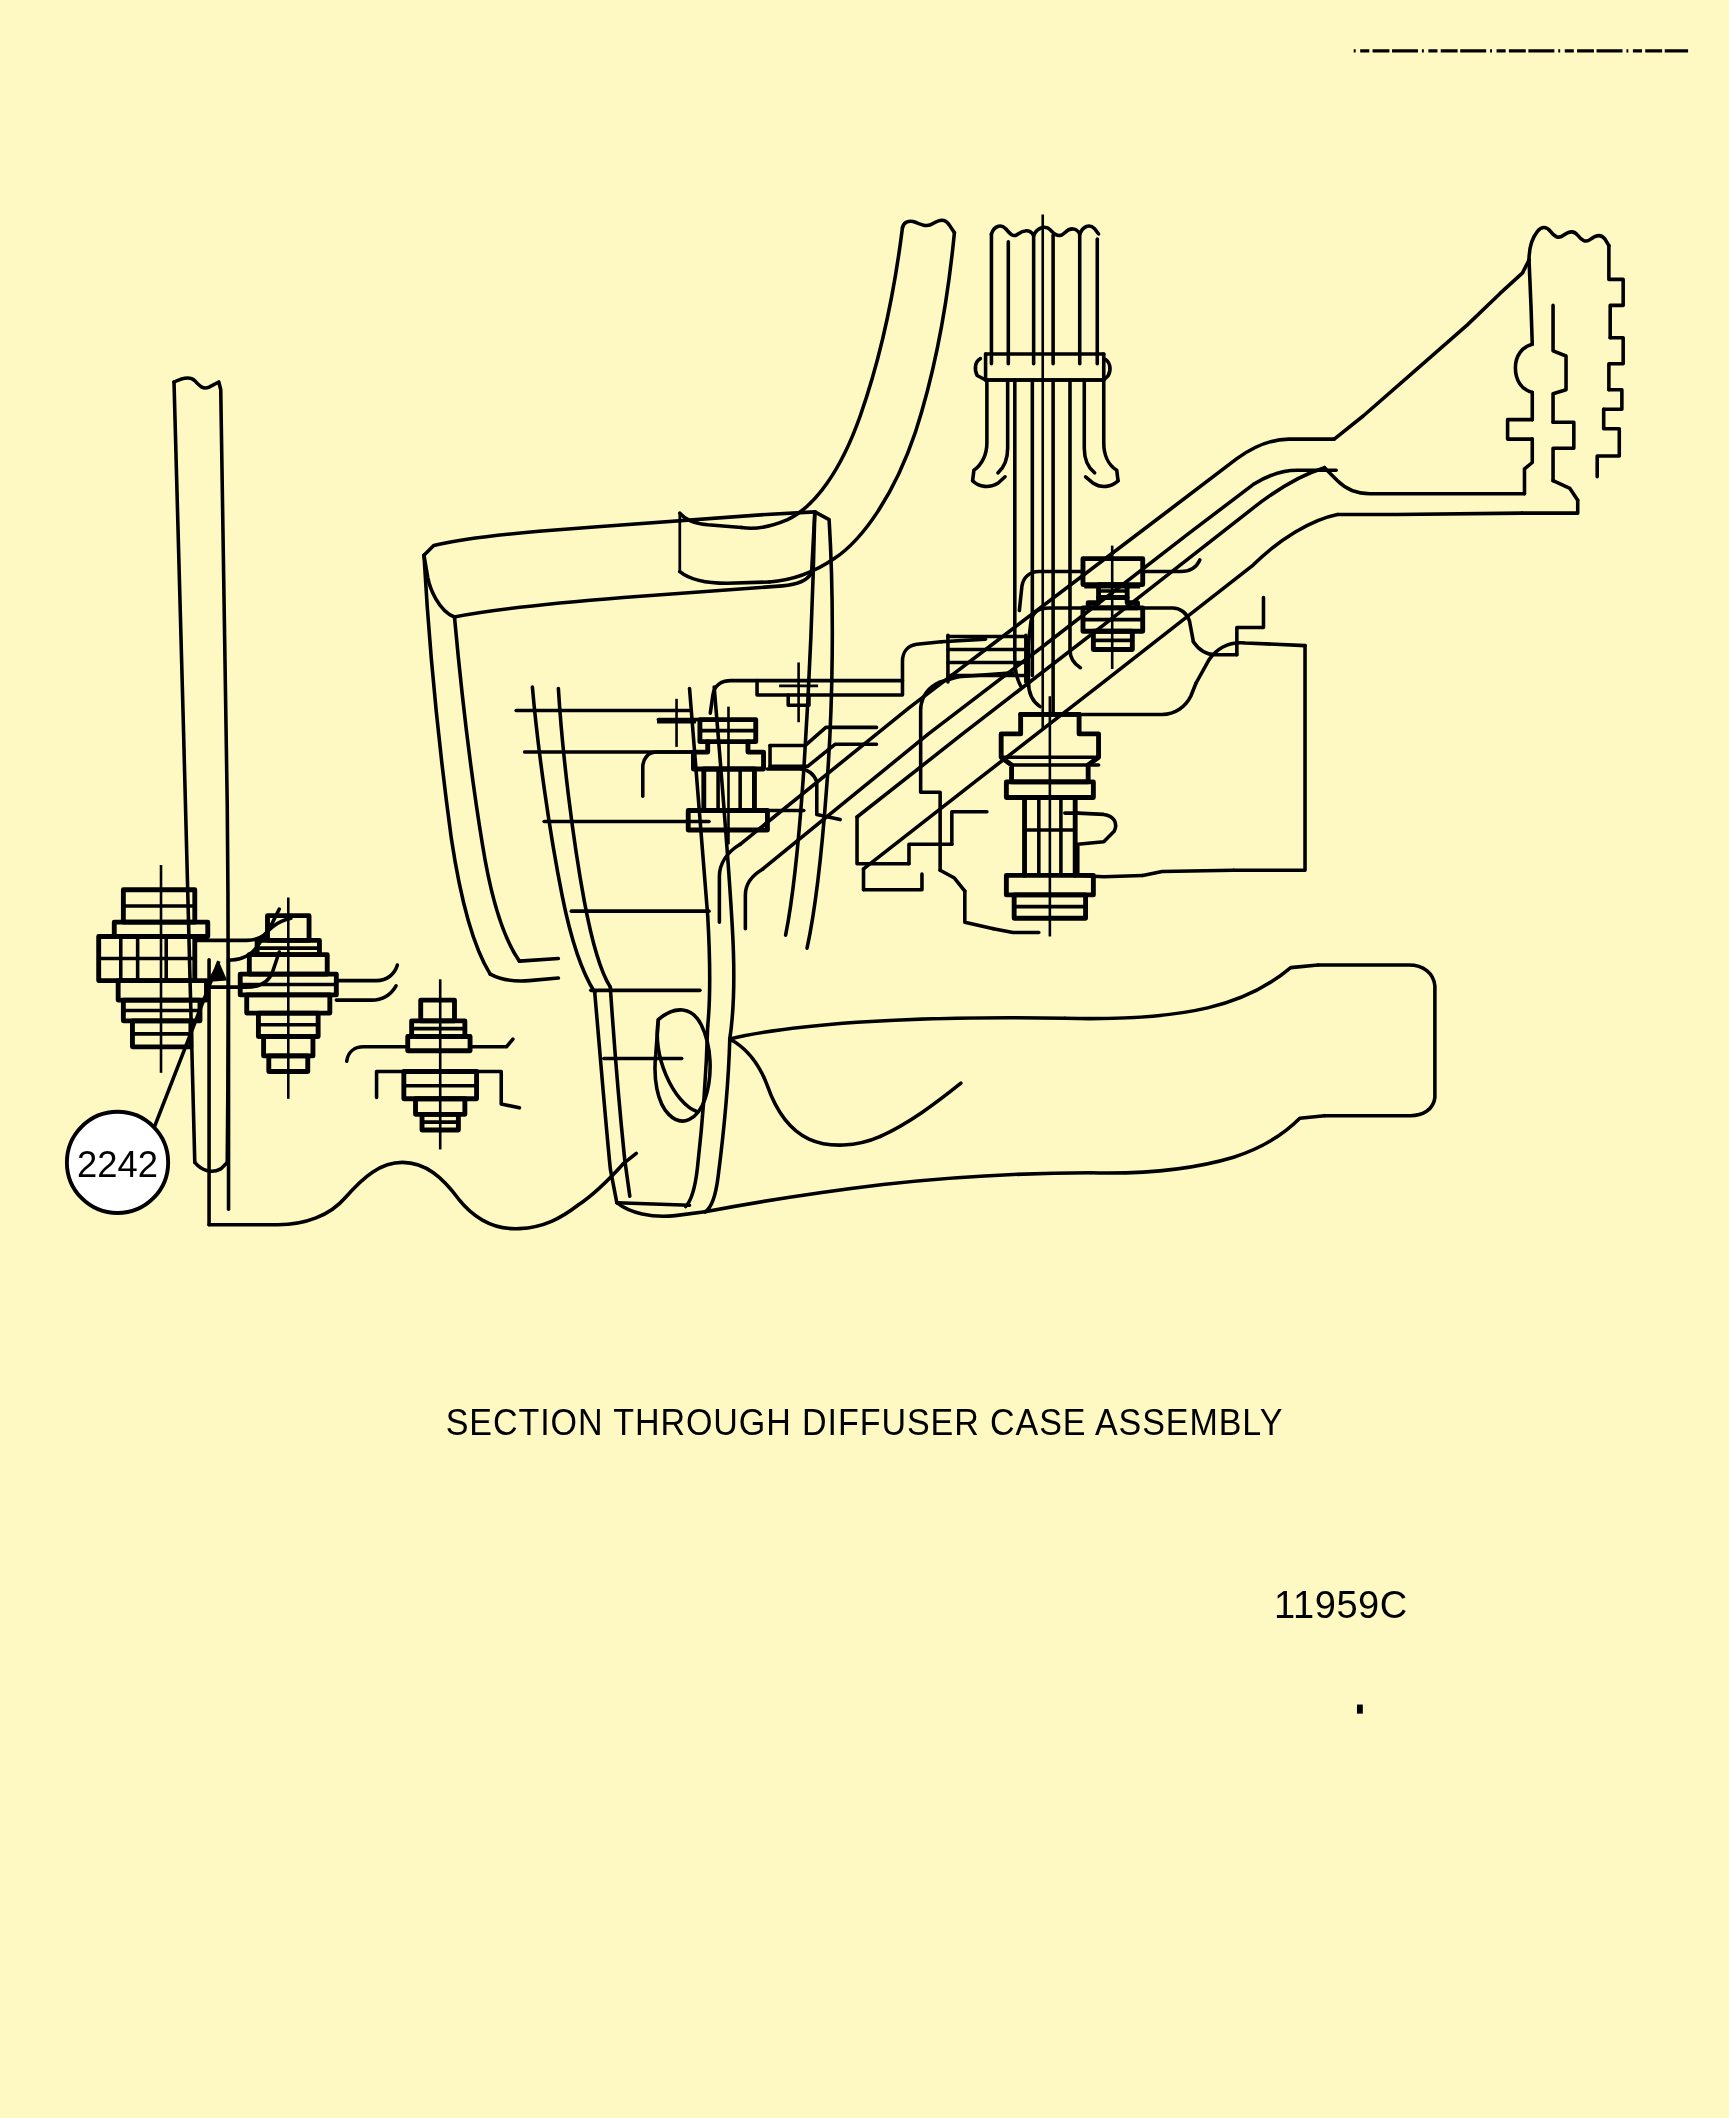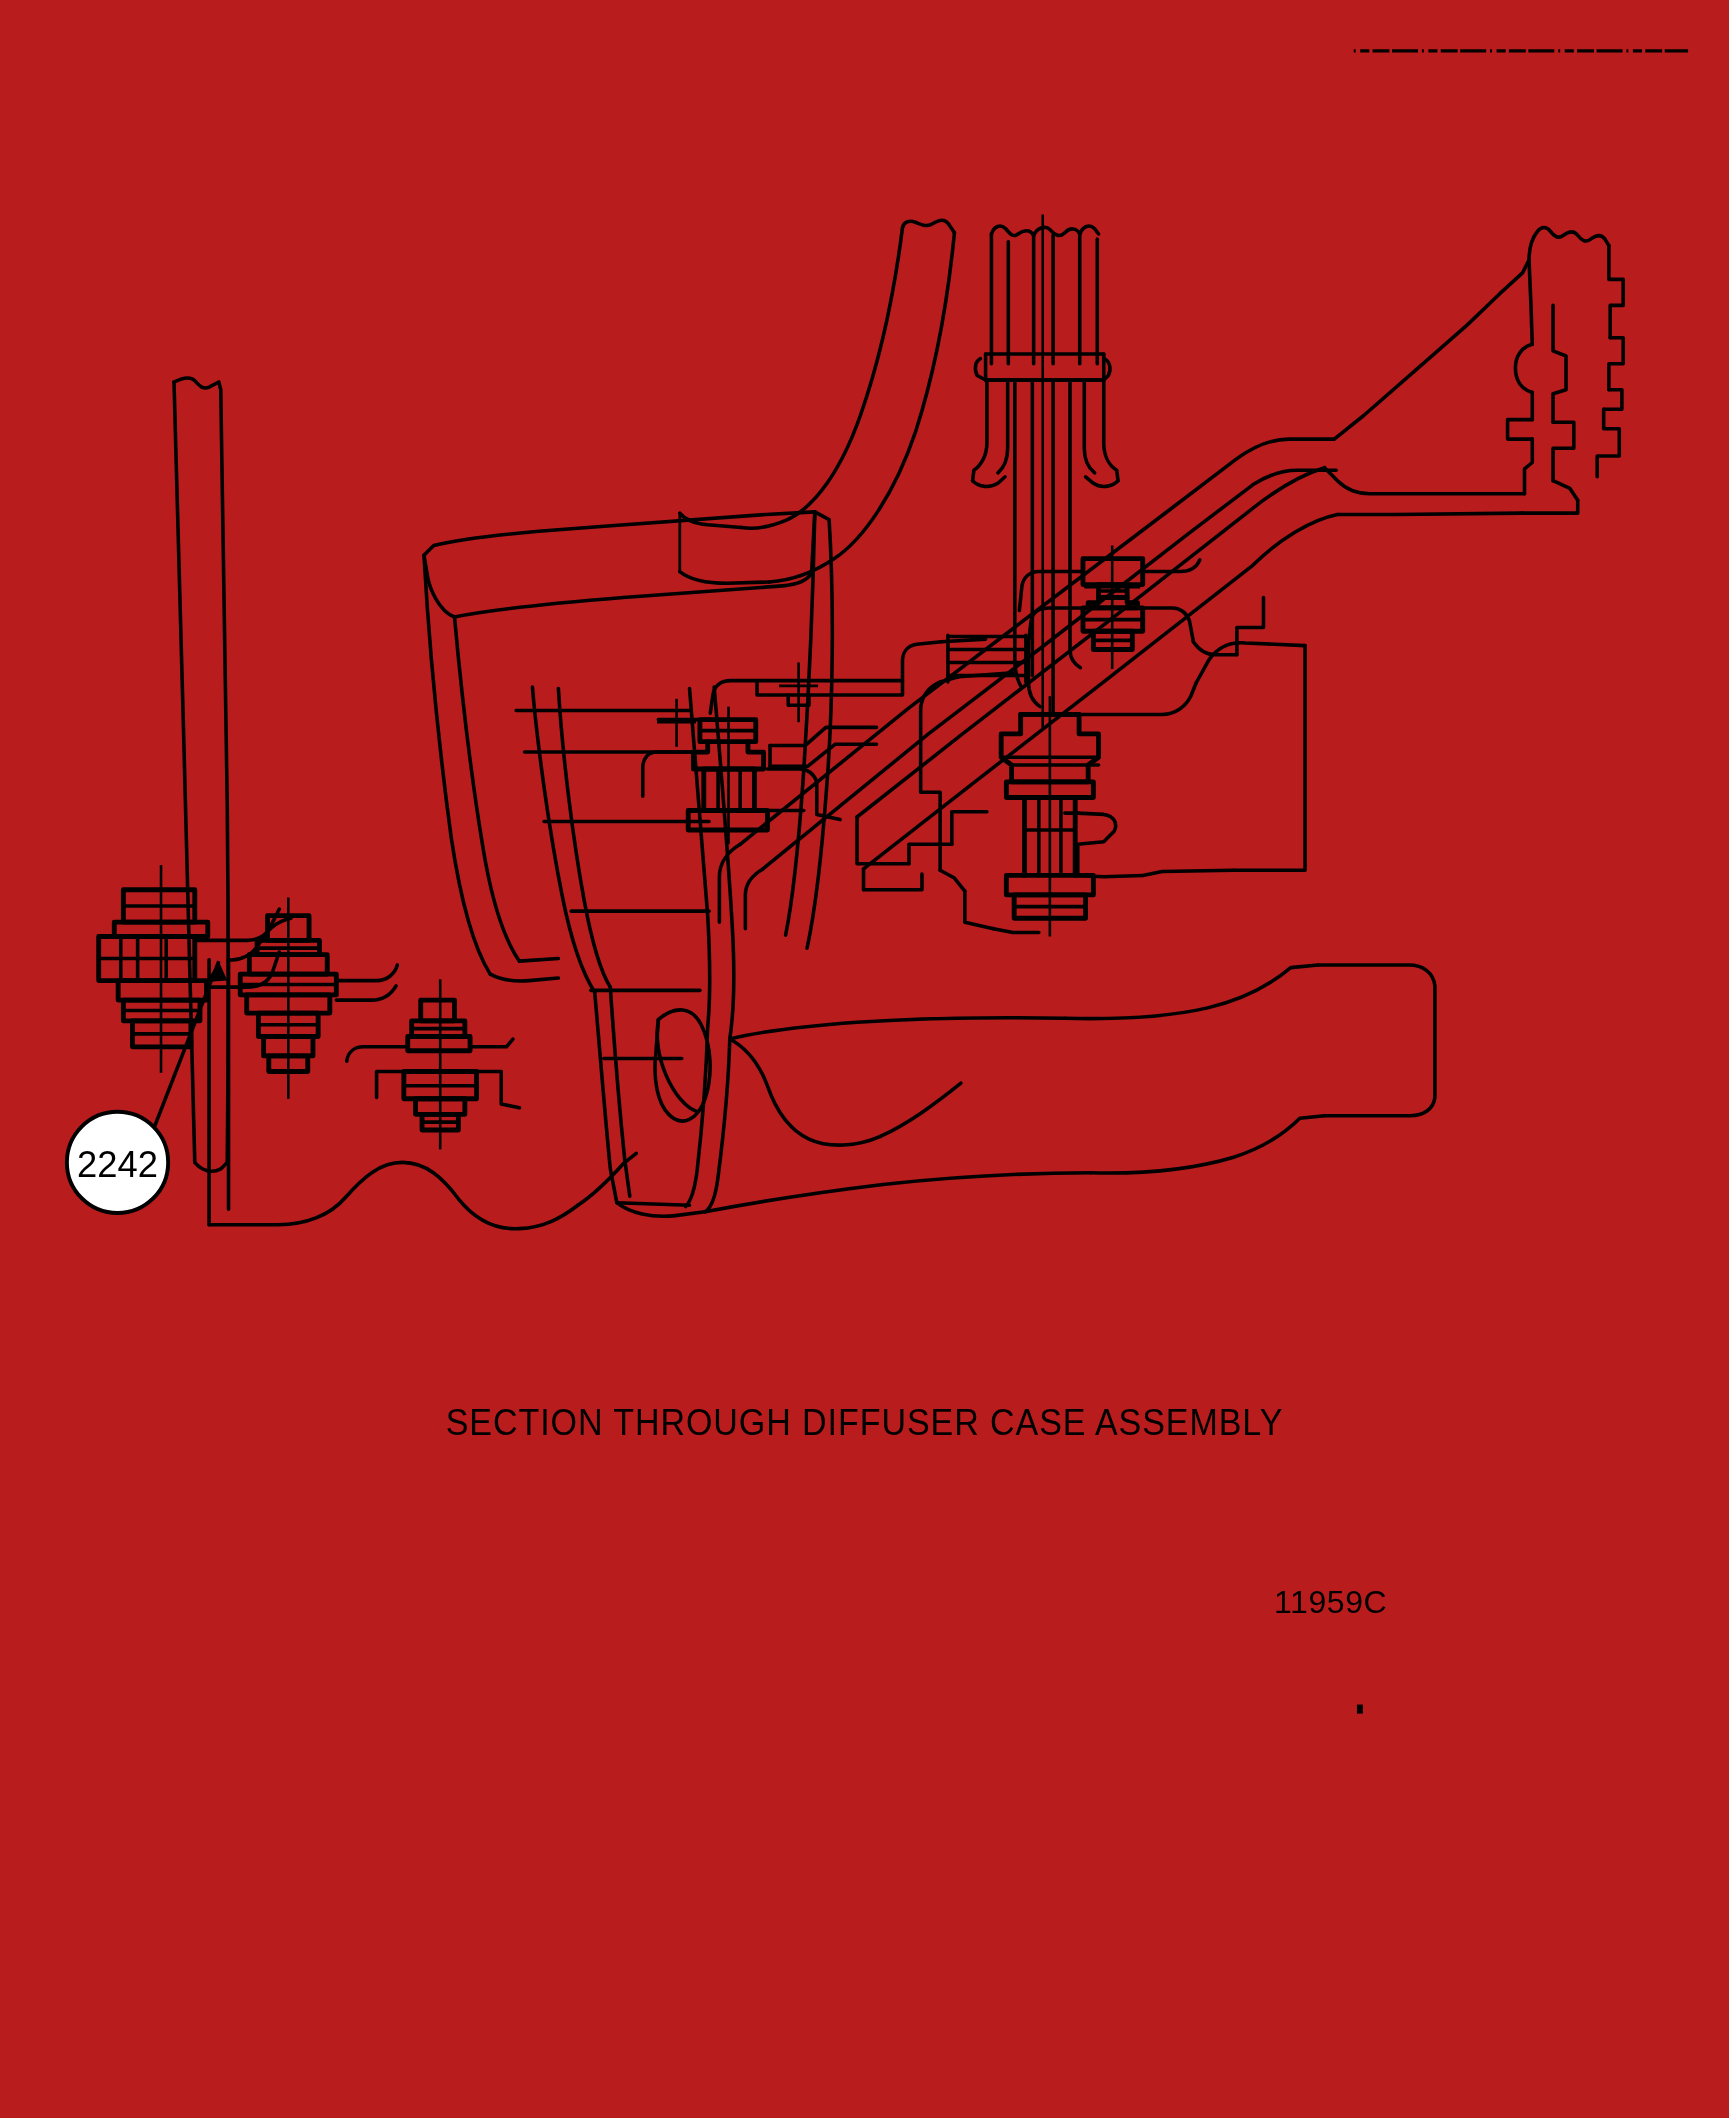--- a/index.html
+++ b/index.html
@@ -12,21 +12,21 @@
     width: 1729px;
     height: 2119px;
     position: relative;
     font-family: "Liberation Sans", sans-serif;
     color: #000000;
     overflow: hidden;
   }
   #page {
     position: absolute;
     inset: 0;
-    background: #b91c1c;
+    background: #fef9c3;
   }
   #figure-svg {
     position: absolute;
     left: 0;
     top: 0;
     width: 1729px;
     height: 2119px;
     display: block;
   }
   .caption {
@@ -40,21 +40,21 @@
     letter-spacing: 1px;
     font-weight: 400;
     white-space: nowrap;
     transform: scaleX(0.92);
   }
   .figure-number {
     position: absolute;
     left: 1274px;
     top: 1584px;
     font-family: "Liberation Sans", sans-serif;
-    font-size: 32px;
+    font-size: 38px;
     letter-spacing: 0.6px;
     font-weight: 400;
   }
   .balloon-text {
     font-family: "Liberation Sans", sans-serif;
     font-size: 56px;
   }
 </style>
 </head>
 <body>

